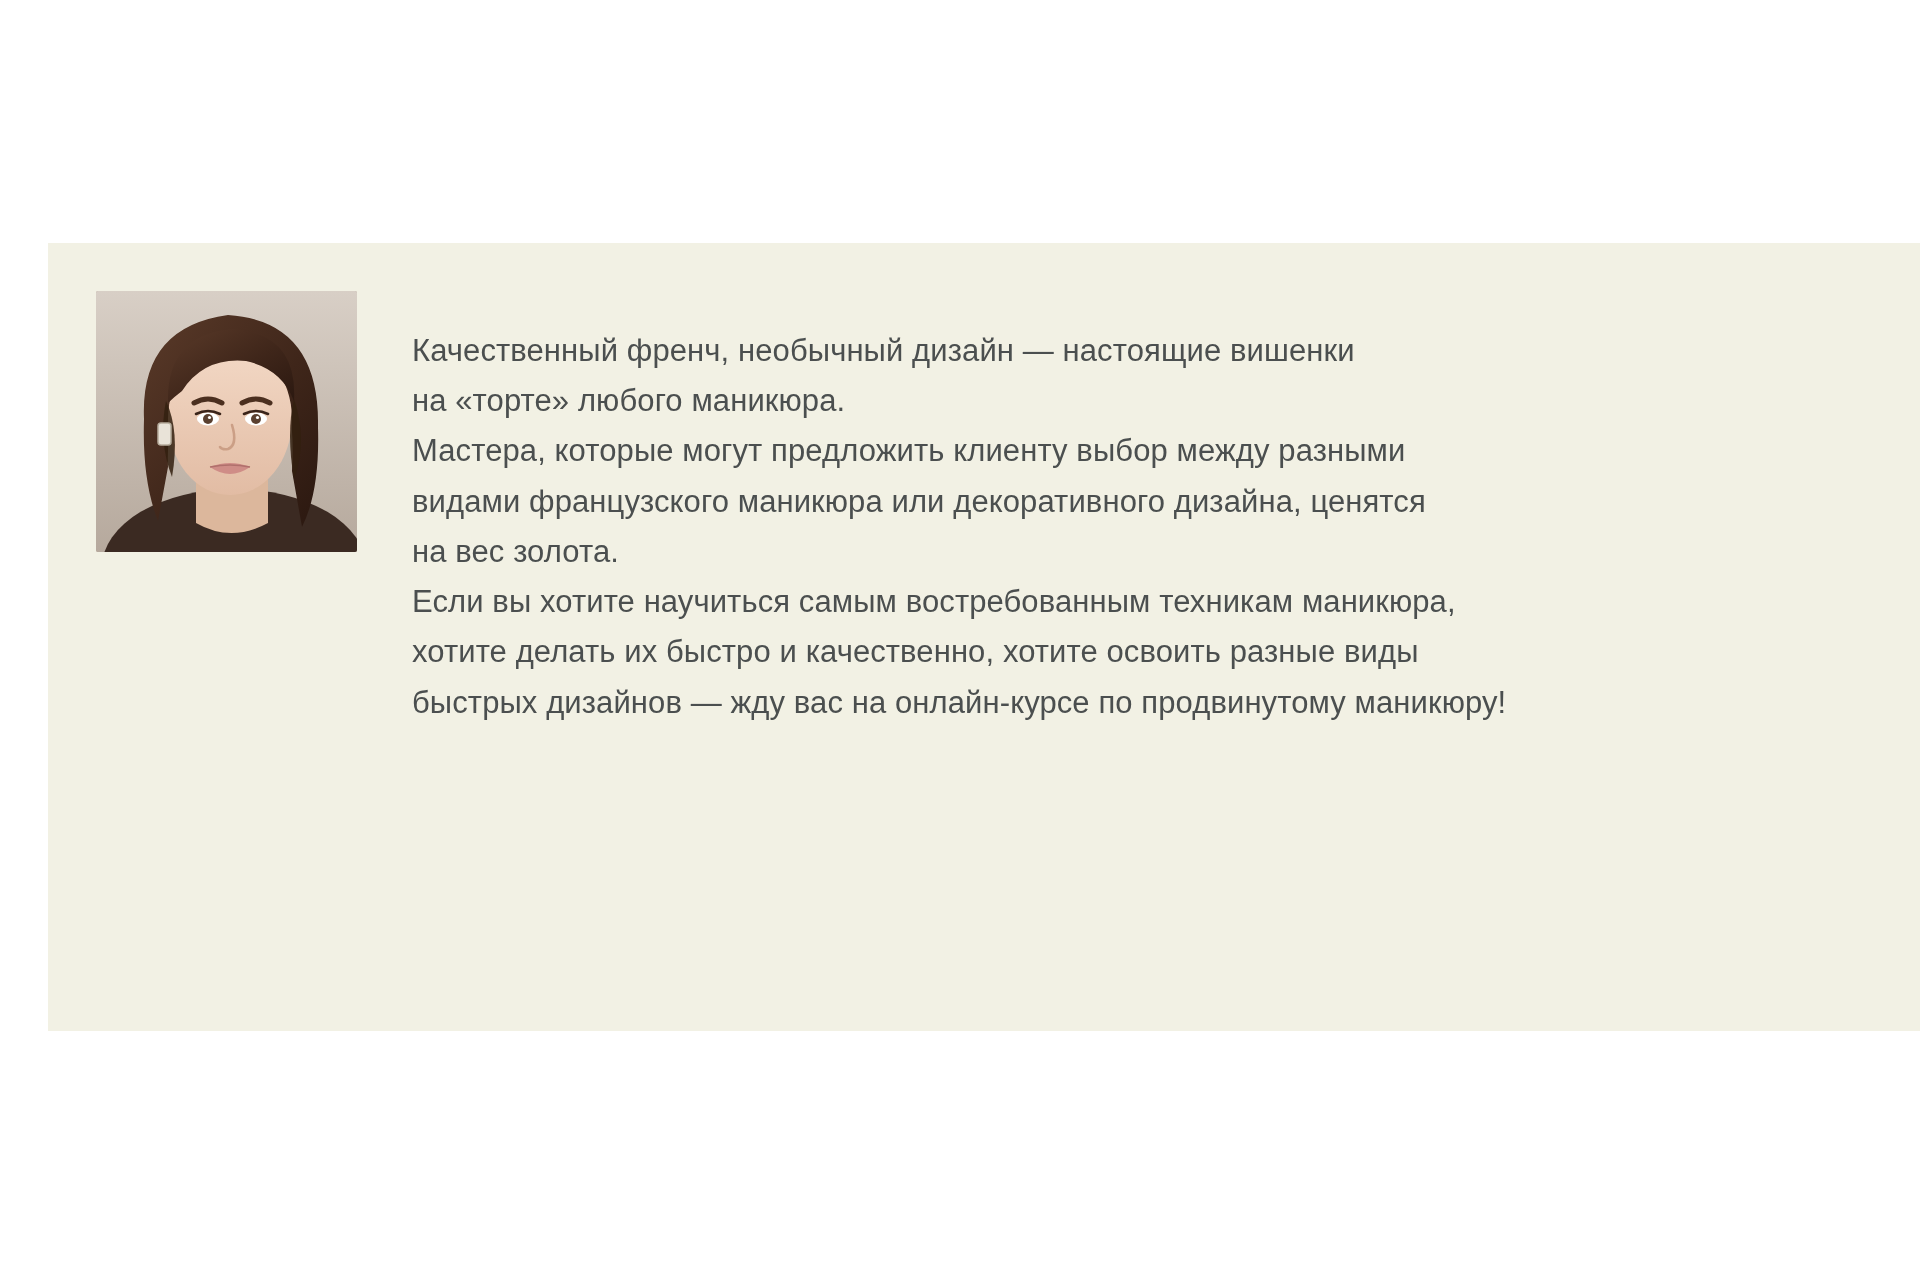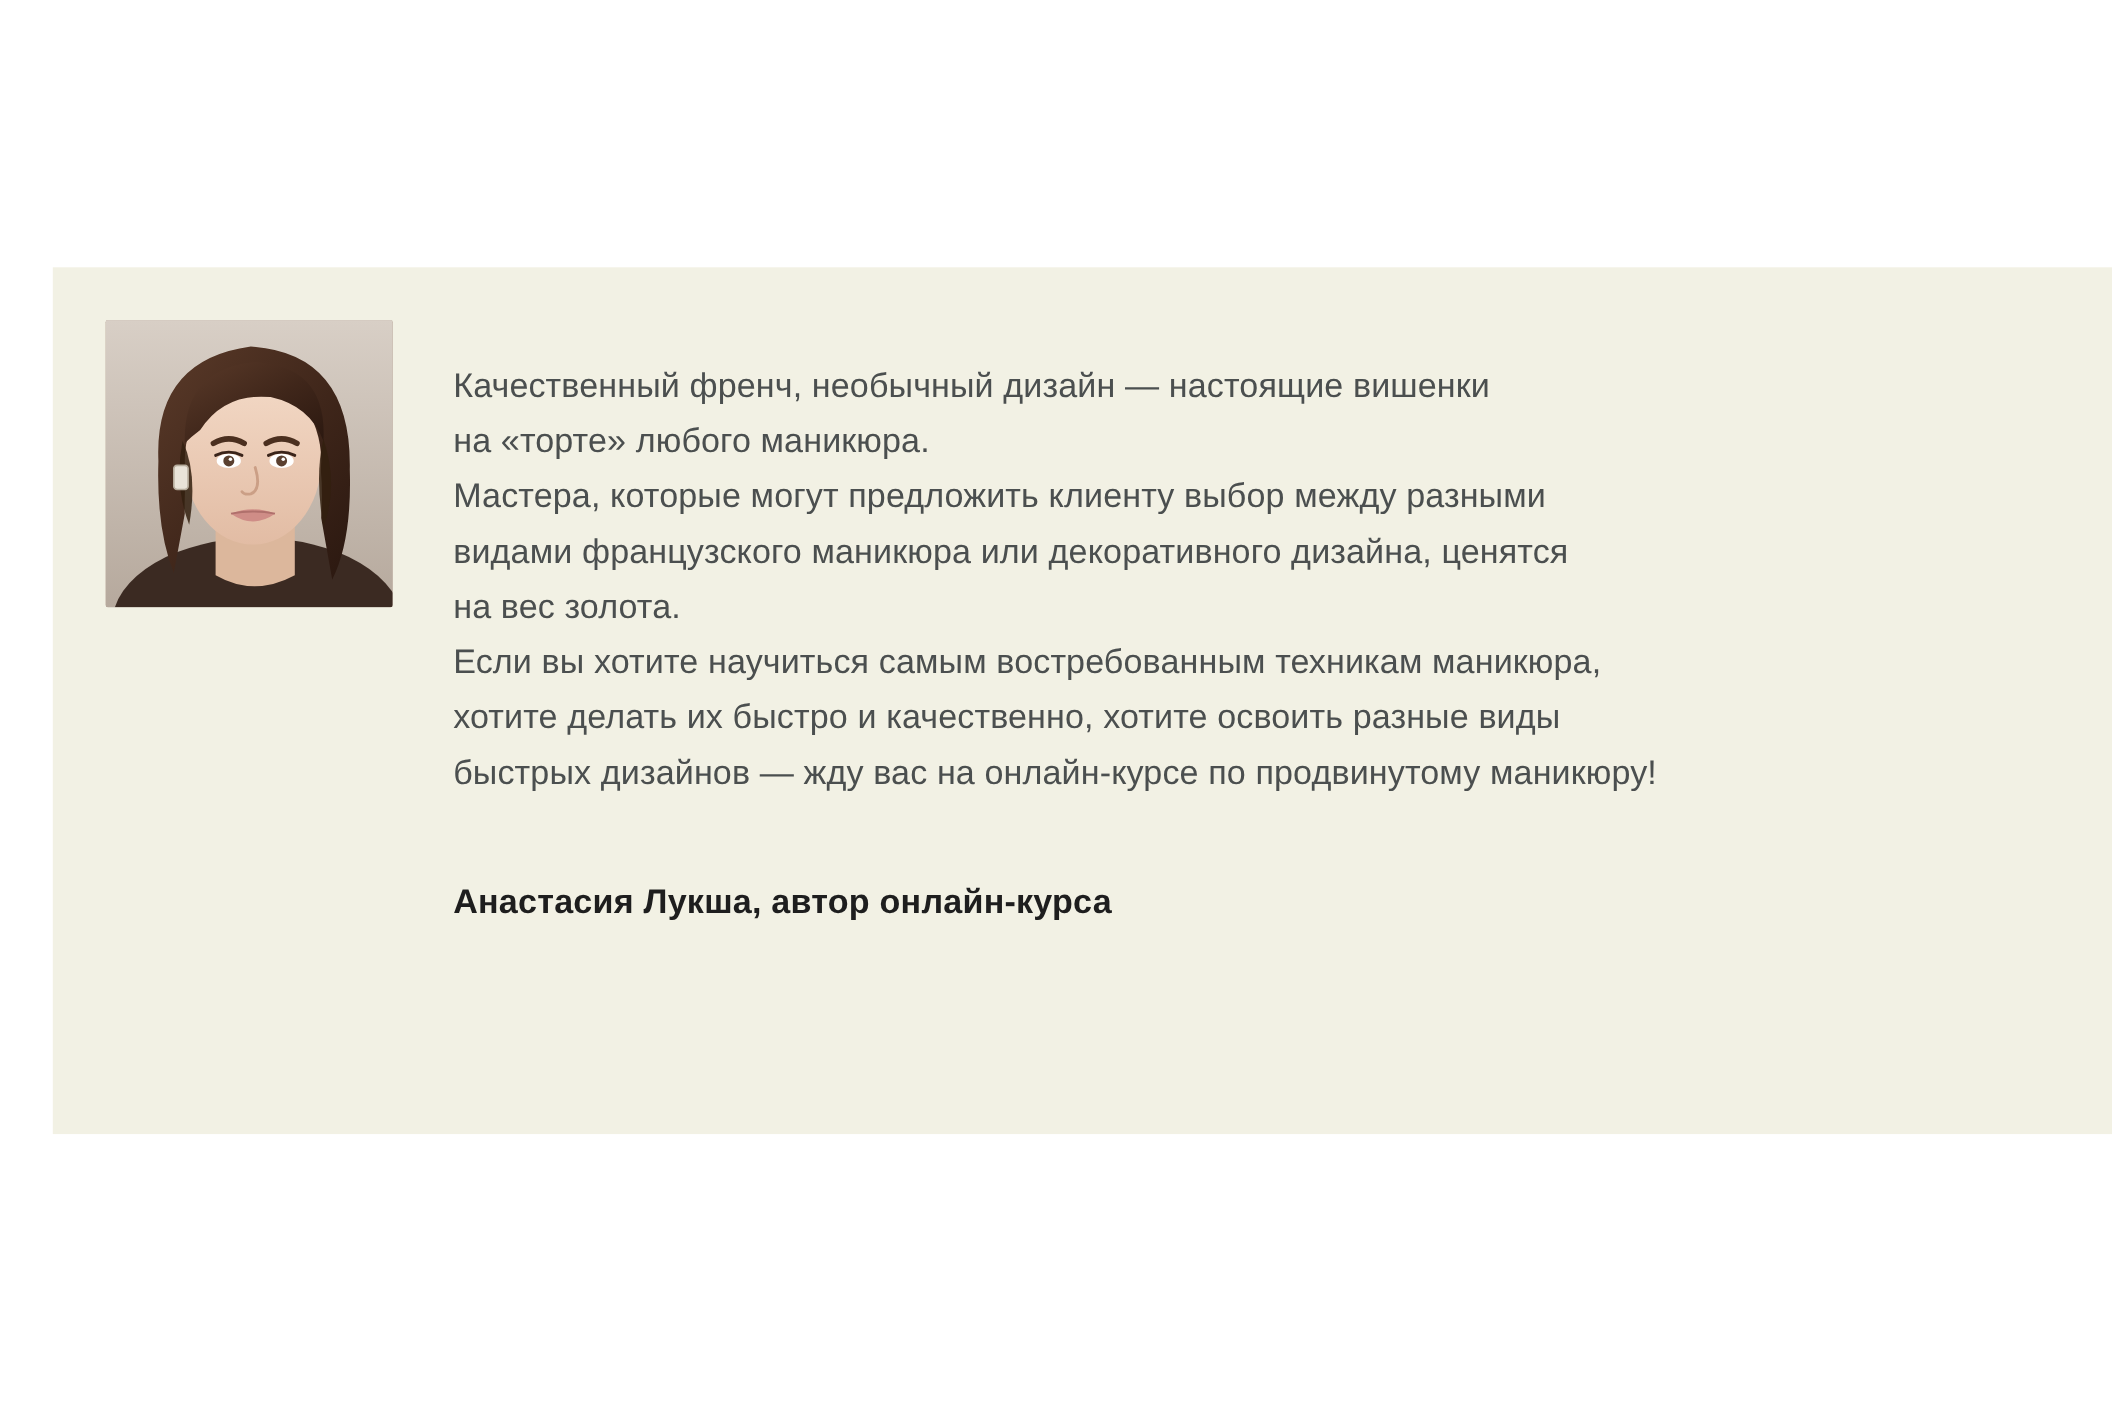--- a/index.html
+++ b/index.html
@@ -149,19 +149,18 @@
 
       <div class="content">
         <p class="quote-text">Качественный френч, необычный дизайн — настоящие вишенки
 на «торте» любого маникюра.
 Мастера, которые могут предложить клиенту выбор между разными
 видами французского маникюра или декоративного дизайна, ценятся
 на вес золота.
 Если вы хотите научиться самым востребованным техникам маникюра,
 хотите делать их быстро и качественно, хотите освоить разные виды
 быстрых дизайнов — жду вас на онлайн-курсе по продвинутому маникюру!</p>
-        <p class="author">Анастасия Лукша, автор онлайн-курса</p>
       </div>
 
     </div>
   </section>
 
 </div>
 
 </body></html>

